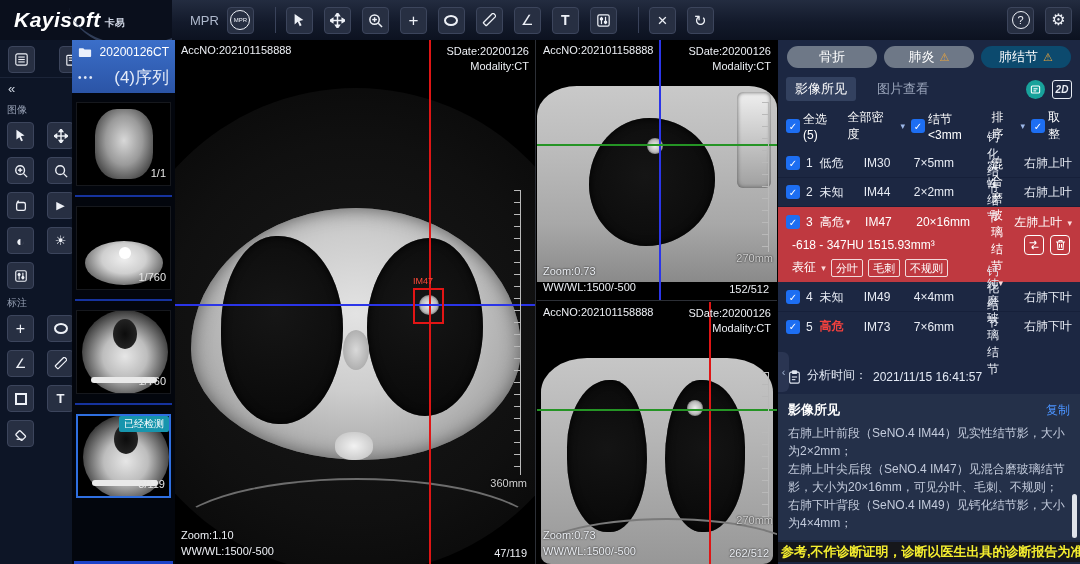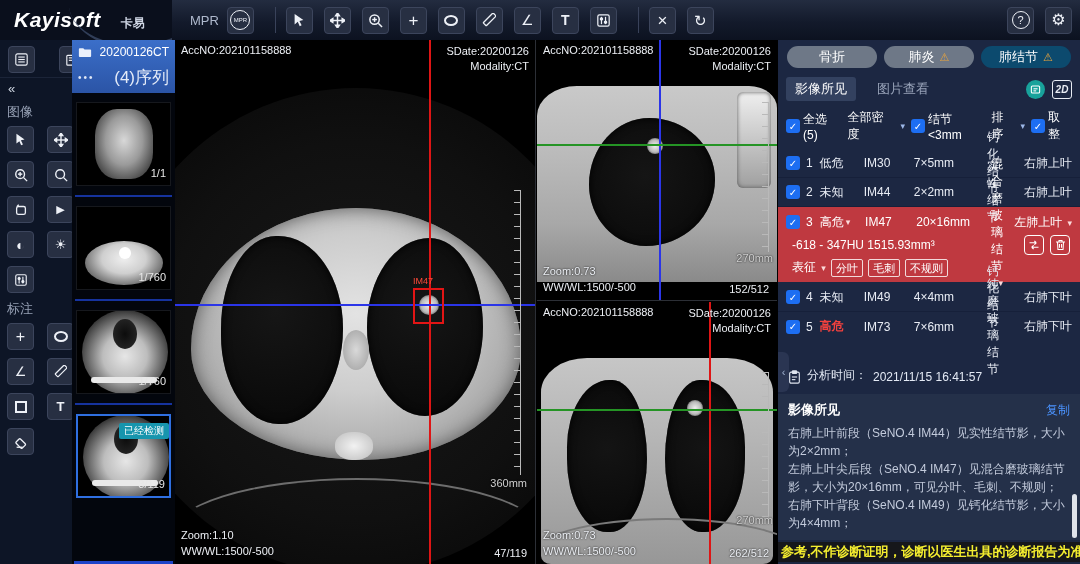--- a/index.html
+++ b/index.html
@@ -9,55 +9,55 @@
 
   
   .topbar { position:absolute; top:0; left:0; width:1080px; height:40px;
     background:linear-gradient(180deg,#232c40 0%,#131a2b 55%,#0c1220 100%);
     display:flex; align-items:center; z-index:30; }
   .logo { position:relative; width:172px; height:40px; background:#0a0f1c; overflow:hidden;
     display:flex; align-items:center; padding-left:14px; }
   .logo::after { content:""; position:absolute; right:-46px; top:-56px; width:150px; height:100px;
     border-radius:50%; border-bottom:4px solid #3b4a68; transform:rotate(-8deg); opacity:.8; }
   .logo-main { font-size:21px; font-weight:bold; font-style:italic; letter-spacing:.5px; color:#fff; }
-  .logo-sub { font-size:12px; color:#cfd6e4; margin-left:20px; margin-top:6px; font-weight:bold; }
+  .logo-sub { font-size:10px; color:#cfd6e4; margin-left:4px; margin-top:6px; font-weight:bold; }
   .tb-sep { width:1px; height:26px; background:#39425a; margin:0 10px; }
   .mpr-label { font-size:13px; color:#aeb8cc; margin:0 8px 0 18px; }
   .tbtn { width:27px; height:27px; border-radius:4px; background:#272f42; border:1px solid #3c455c;
     color:#eef1f7; display:flex; align-items:center; justify-content:center; margin-right:11px;
     font-size:14px; line-height:1; cursor:pointer; flex:none; }
   .tbtn svg { display:block; }
   .glyph-ellipse { width:14px; height:11px; border:2px solid #eef1f7; border-radius:50%; display:block; }
   .glyph-rect { width:12px; height:12px; border:2px solid #eef1f7; display:block; }
   .mpr-circ { width:20px; height:20px; border:1.5px solid #eef1f7; border-radius:50%;
     font-size:6px; display:flex; align-items:center; justify-content:center; letter-spacing:0; }
   .topbar .spacer { flex:1; }
   .help-circ { width:18px; height:18px; border:1.5px solid #eef1f7; border-radius:50%;
     font-size:11px; display:flex; align-items:center; justify-content:center; }
 
   
   .toolcol { position:absolute; left:0; top:40px; width:72px; bottom:0; background:#0d1526; z-index:20; }
   .toolcol-tabs { display:flex; gap:13px; padding:6px 0 4px 8px; border-bottom:1px solid #1b2438; }
   .collapse { color:#cfd6e2; font-size:13px; padding:3px 0 0 8px; }
-  .sec-label { color:#96a0b4; font-size:13px; padding:7px 0 3px 7px; }
+  .sec-label { color:#96a0b4; font-size:10px; padding:7px 0 3px 7px; }
   .tgrid { display:grid; grid-template-columns:27px 27px; gap:8px 13px; padding:2px 0 0 7px; }
 
   
   .seriescol { position:absolute; left:72px; top:40px; width:103px; bottom:0; background:#03060d; z-index:20; }
   .series-head { height:53px; background:linear-gradient(180deg,#3b6fc9 0%,#2b54a6 100%);
     padding:5px 6px 4px; display:flex; flex-direction:column; justify-content:space-between; }
   .sh-row { display:flex; align-items:center; justify-content:space-between; }
   .sh-title { font-size:12px; color:#fff; }
   .sh-count { font-size:17px; color:#e4ebf8; }
   .dots { color:#dfe7f6; font-size:10px; letter-spacing:2px; }
   .thumb { position:relative; width:95px; height:84px; margin:9px auto 0; background:#000;
     border:1px solid #16181d; overflow:hidden; }
   .thumb.selected { border:2px solid #2f6fe0; }
   .t-label { position:absolute; bottom:6px; right:4px; font-size:11px; color:#e6e6e6; z-index:3; }
-  .t-badge { position:absolute; top:7px; right:0; background:#1795ad; color:#fff; font-size:10px;
+  .t-badge { position:absolute; top:0; right:0; background:#1795ad; color:#fff; font-size:10px;
     padding:1px 5px; border-radius:2px; z-index:3; }
   .tdiv { height:2px; background:#16339e; margin:9px 3px 0; }
   .series-bottom-line { position:absolute; bottom:0; left:2px; right:2px; height:3px; background:#1d43c9; }
   
   .xray-blob { position:absolute; left:18px; top:6px; width:58px; height:70px; border-radius:38%;
     background:radial-gradient(ellipse at 50% 45%, #d8d8d8 0%, #9a9a9a 45%, #3a3a3a 85%, #111 100%); }
   .neck-blob { position:absolute; left:8px; top:34px; width:78px; height:44px; border-radius:50%;
     background:radial-gradient(ellipse at 50% 40%, #efefef 0%, #cfcfcf 40%, #5c5c5c 80%, #161616 100%); }
   .neck-spot { position:absolute; left:42px; top:40px; width:12px; height:12px; border-radius:50%; background:#fff; }
   .fov-blob { position:absolute; left:5px; top:-1px; width:86px; height:84px; border-radius:50%;

